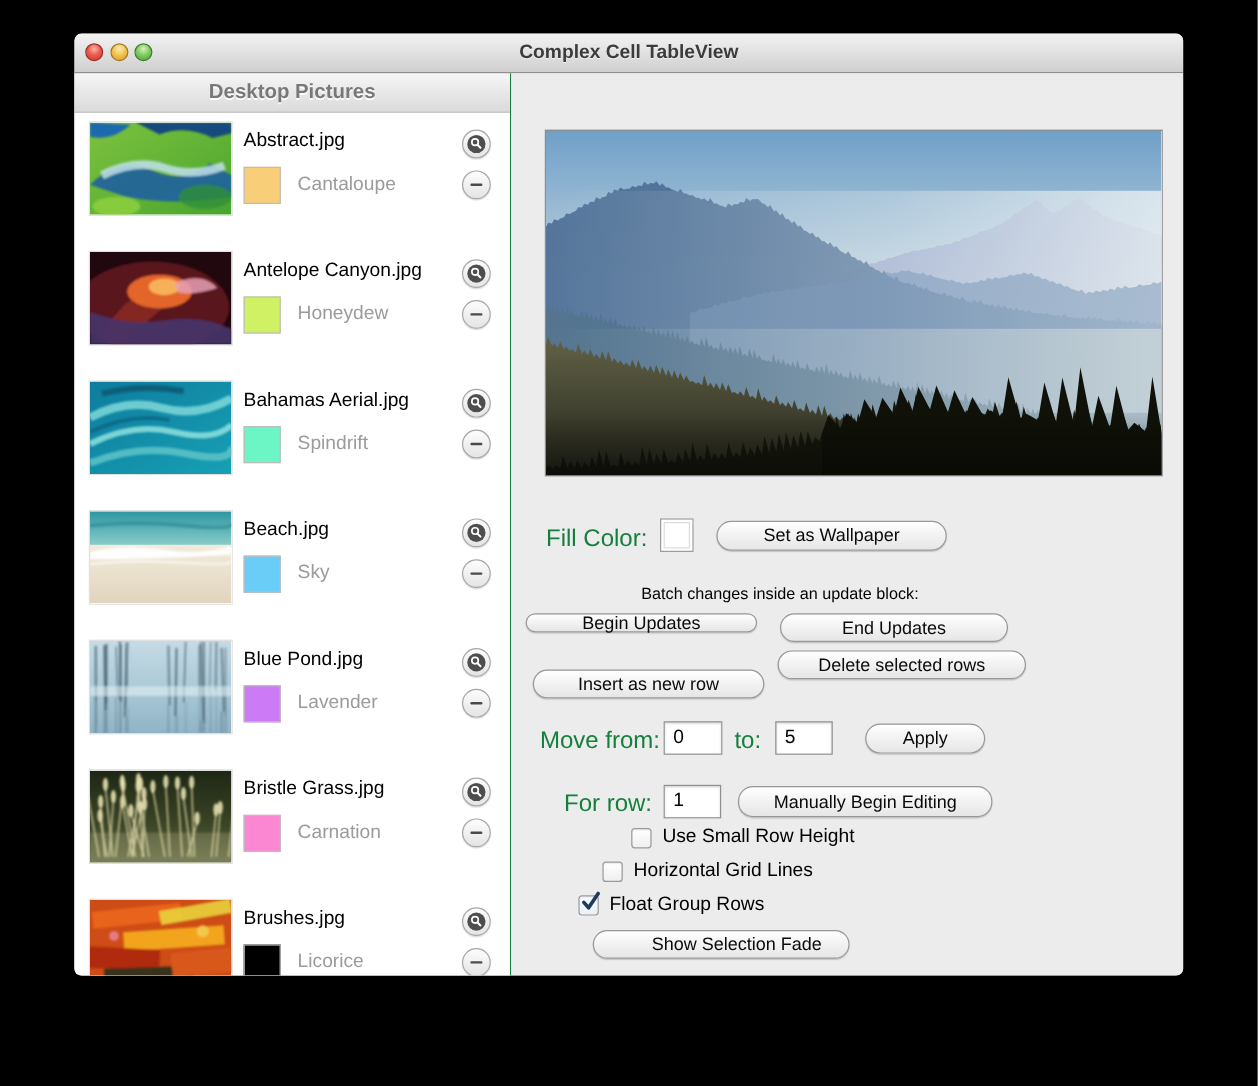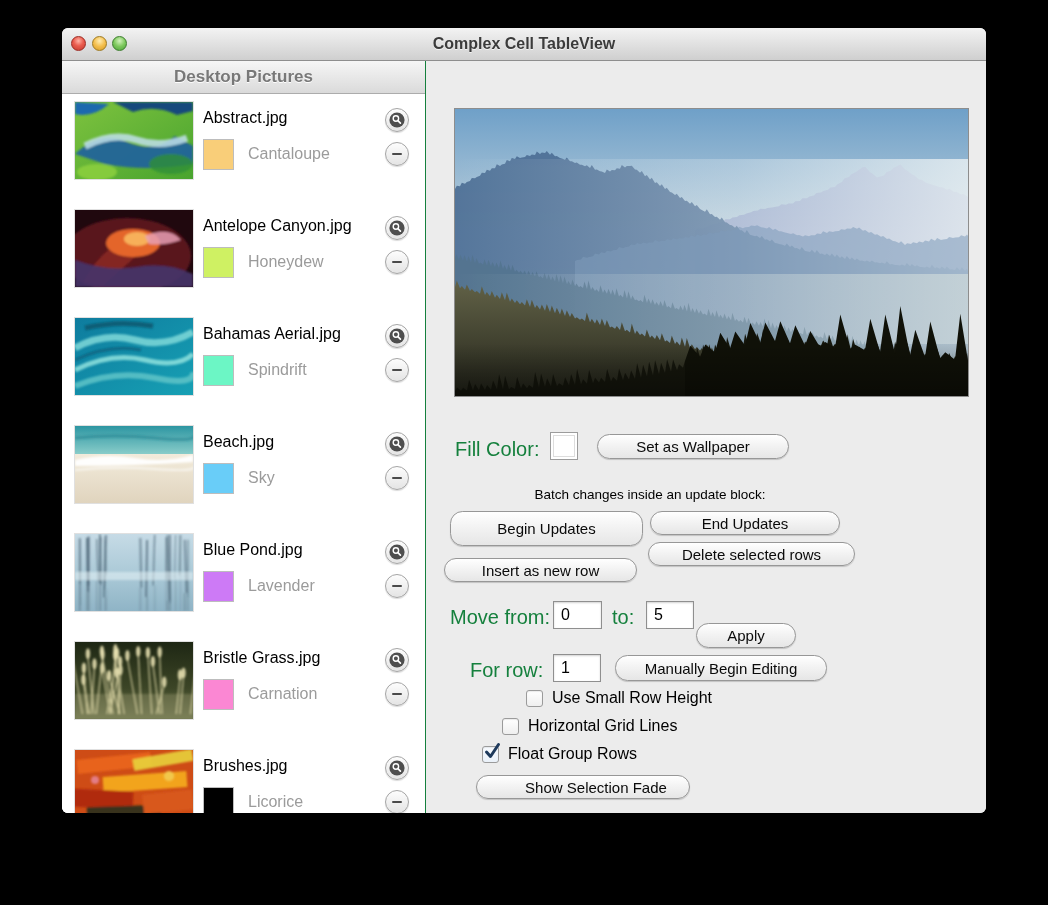--- a/index.html
+++ b/index.html
@@ -458,31 +458,31 @@
             <path d="M230,287 L230,252.0 L235.3,236.8 L245.0,247.8 L250.3,235.4 L260.0,243.6 L265.3,223.7 L275.0,239.4 L280.3,222.5 L290.0,236.5 L295.3,213.9 L305.0,234.3 L310.3,213.5 L320.0,232.0 L325.3,212.3 L335.0,234.3 L340.3,216.2 L350.0,236.5 L355.3,221.9 L365.0,238.3 L370.3,232.9 L380.0,239.0 L385.3,205.4 L395.0,239.8 L400.3,235.8 L410.0,241.2 L415.3,209.7 L425.0,243.0 L430.3,205.6 L440.0,244.8 L445.3,197.1 L455.0,246.5 L460.3,220.7 L470.0,247.9 L475.3,212.4 L485.0,249.3 L490.3,243.3 L500.0,250.8 L505.3,204.8 L513.0,252.0 L513,287 Z" fill="#101108" opacity="1"></path>
             <rect x="0" y="235" width="513" height="52" fill="url(#vig)"></rect>
           </svg>
       </div>
 
       <div class="plabel" style="left:29px;top:377px;">Fill Color:</div>
       <div class="color-well"></div>
       <div class="push" style="left:171px;top:373px;width:192px;height:25px;">Set as Wallpaper</div>
 
       <div class="batch-caption">Batch changes inside an update block:</div>
-      <div class="push" style="left:24px;top:450px;width:193px;height:35px;">Begin Updates</div>
+      <div class="push" style="left:12px;top:450px;width:193px;height:16px;">Begin Updates</div>
       <div class="push" style="left:224px;top:450px;width:190px;height:24px;">End Updates</div>
 
       <div class="push" style="left:18px;top:497px;width:193px;height:24px;">Insert as new row</div>
       <div class="push" style="left:222px;top:481px;width:207px;height:24px;">Delete selected rows</div>
 
       <div class="plabel" style="left:24px;top:545px;">Move from:</div>
       <input class="field" style="left: 127px; top: 540px; width: 49px; height: 28px;" value="0">
       <div class="plabel" style="left:186px;top:545px;">to:</div>
       <input class="field" style="left: 220px; top: 540px; width: 48px; height: 28px;" value="5">
-      <div class="push" style="left:270px;top:542px;width:100px;height:25px;margin-top:20px;">Apply</div>
+      <div class="push" style="left:295px;top:542px;width:100px;height:25px;">Apply</div>
 
       <div class="plabel" style="left:44px;top:598px;">For row:</div>
       <input class="field" style="left: 127px; top: 593px; width: 48px; height: 28px;" value="1">
       <div class="push" style="left:189px;top:594px;width:212px;height:26px;">Manually Begin Editing</div>
 
       <div class="cb-row" style="left:56px;top:628px;margin-left:44px;">
         <div class="mac-checkbox">
           
         </div>
         <span>Use Small Row Height</span>
@@ -495,16 +495,16 @@
       </div>
       <div class="cb-row" style="left:56px;top:684px;">
         <div class="mac-checkbox checked">
           <svg width="19" height="19" viewBox="0 0 19 19">
               <path d="M3.5,10 L7.5,14.5 L15.5,2.5" fill="none" stroke="#1E3A5C" stroke-width="3" stroke-linecap="round" stroke-linejoin="round"></path>
             </svg>
         </div>
         <span>Float Group Rows</span>
       </div>
 
-      <div class="push" style="left:50px;top:714px;width:214px;height:24px;padding-left:26px;">Show Selection Fade</div>
+      <div class="push" style="left:68px;top:714px;width:214px;height:24px;padding-left:26px;">Show Selection Fade</div>
     </div>
   </div>
 </div>
 
 </body></html>

